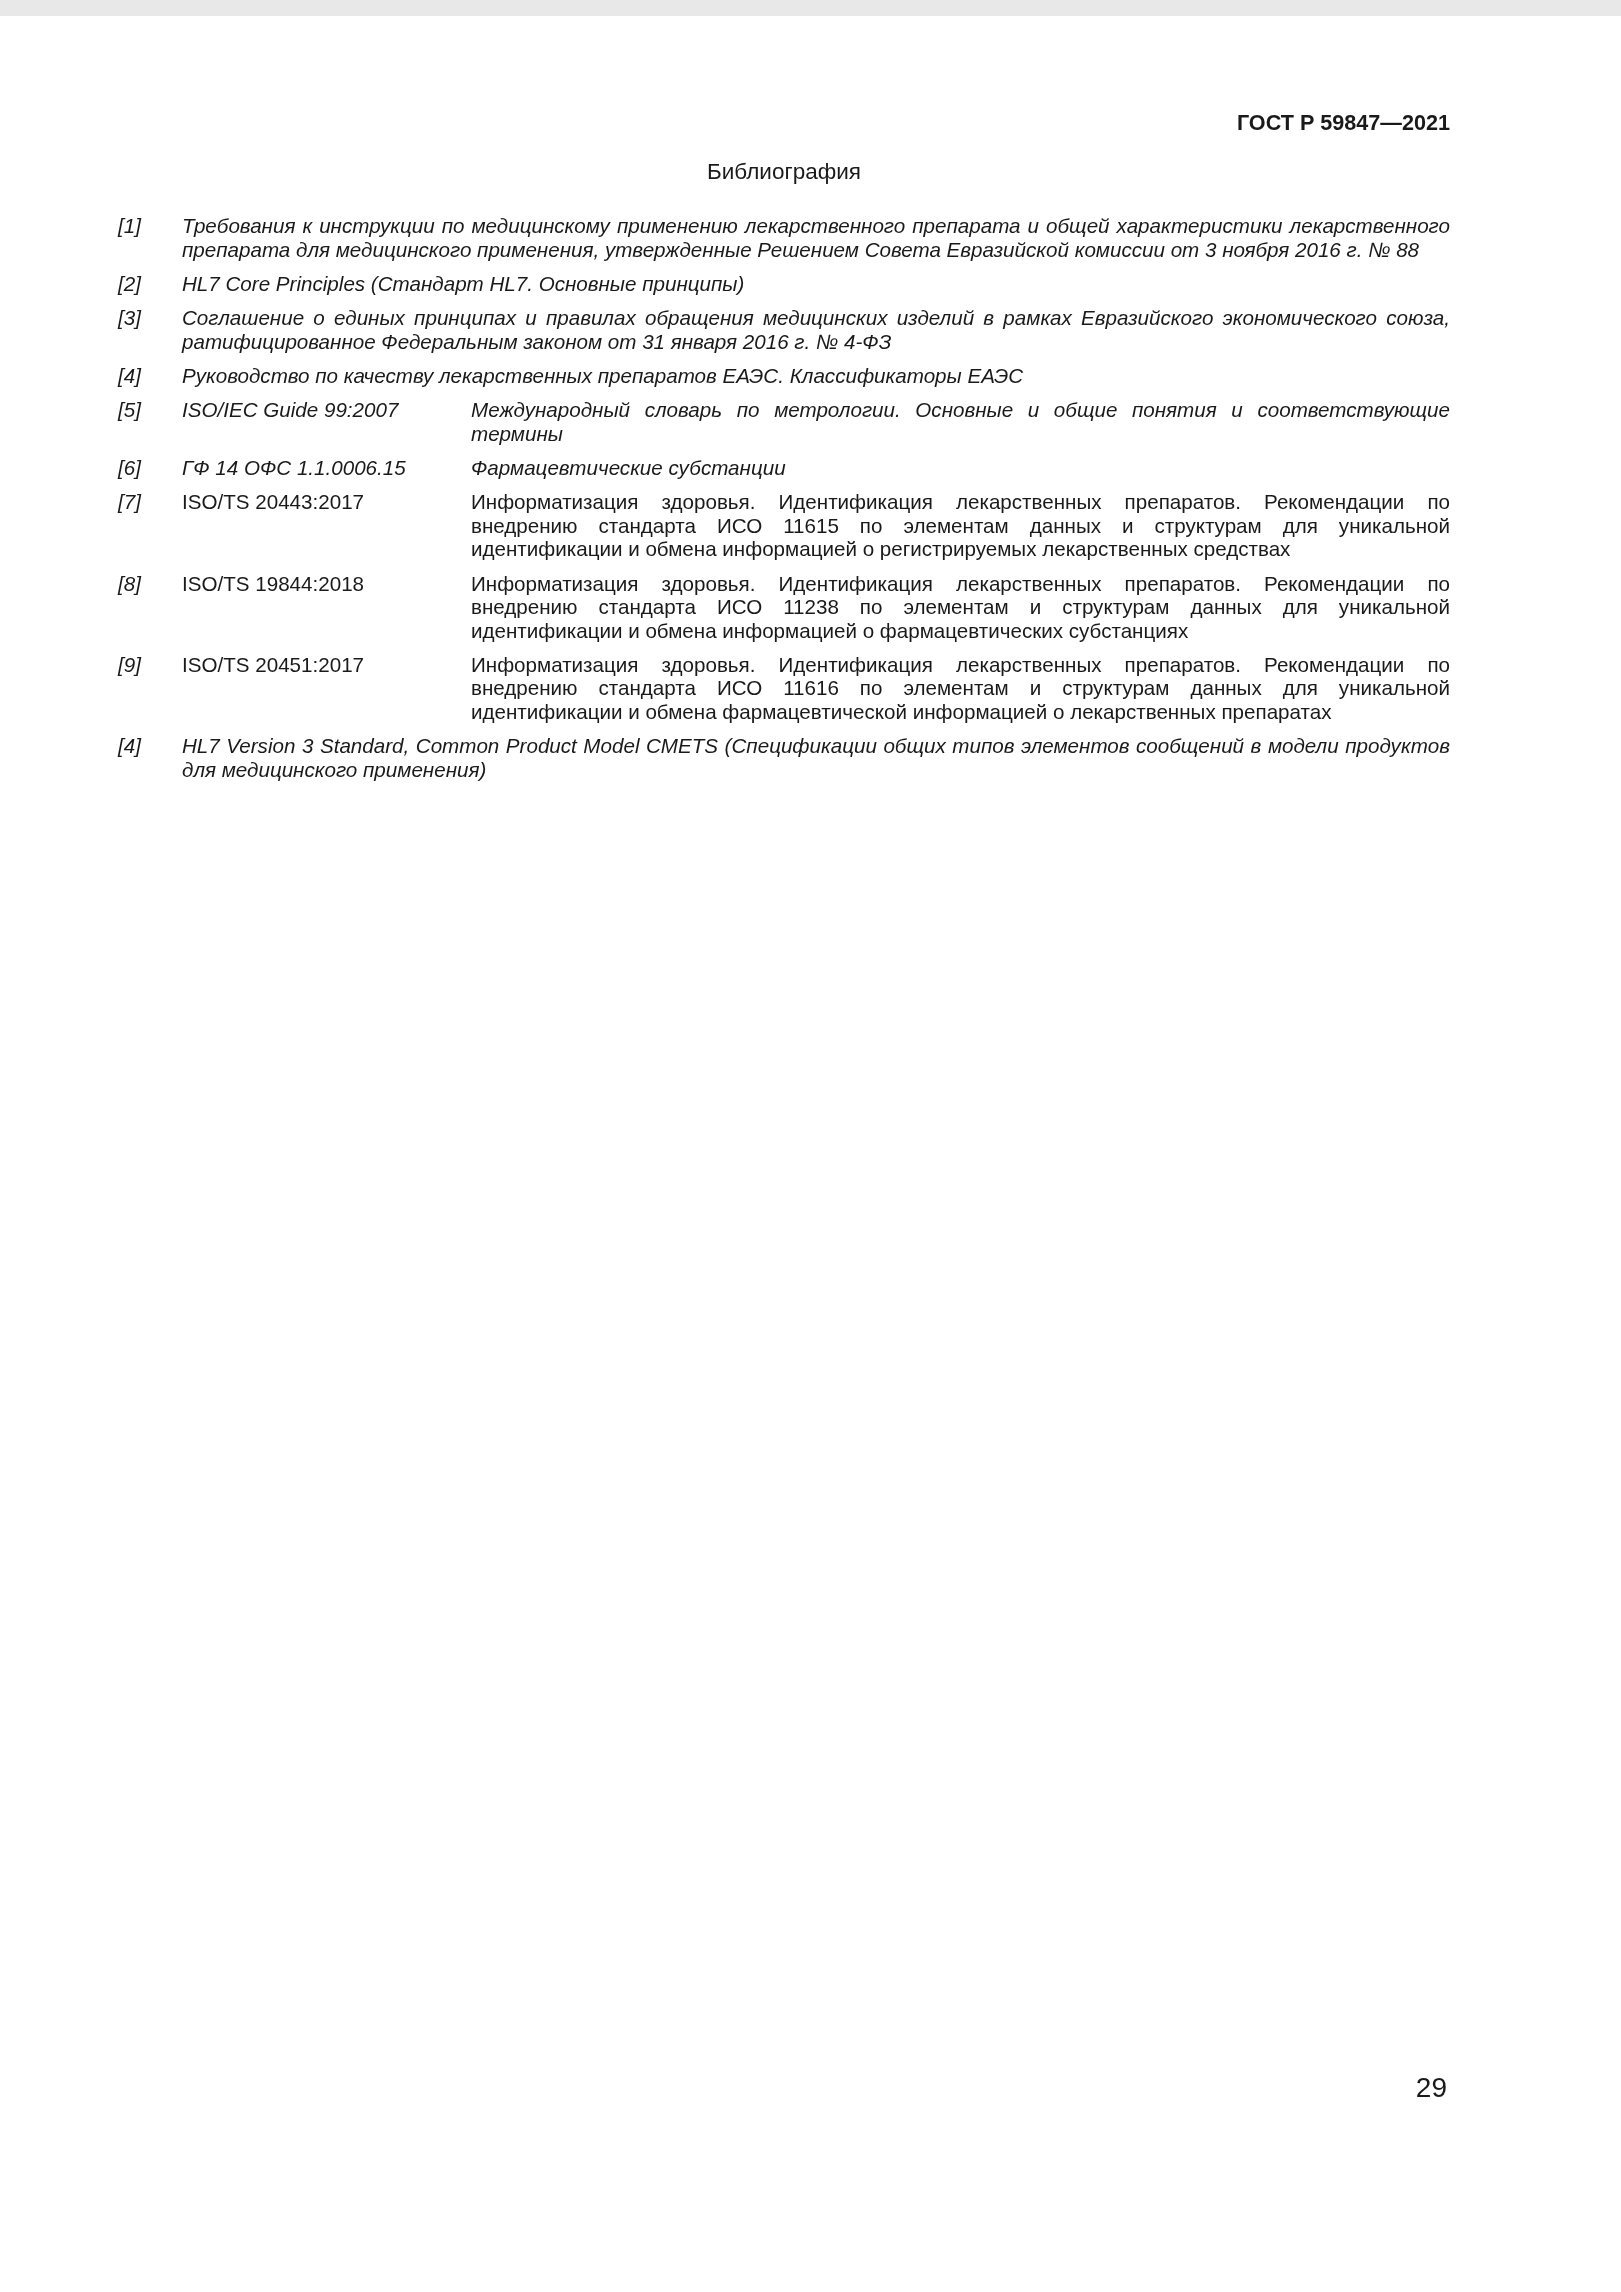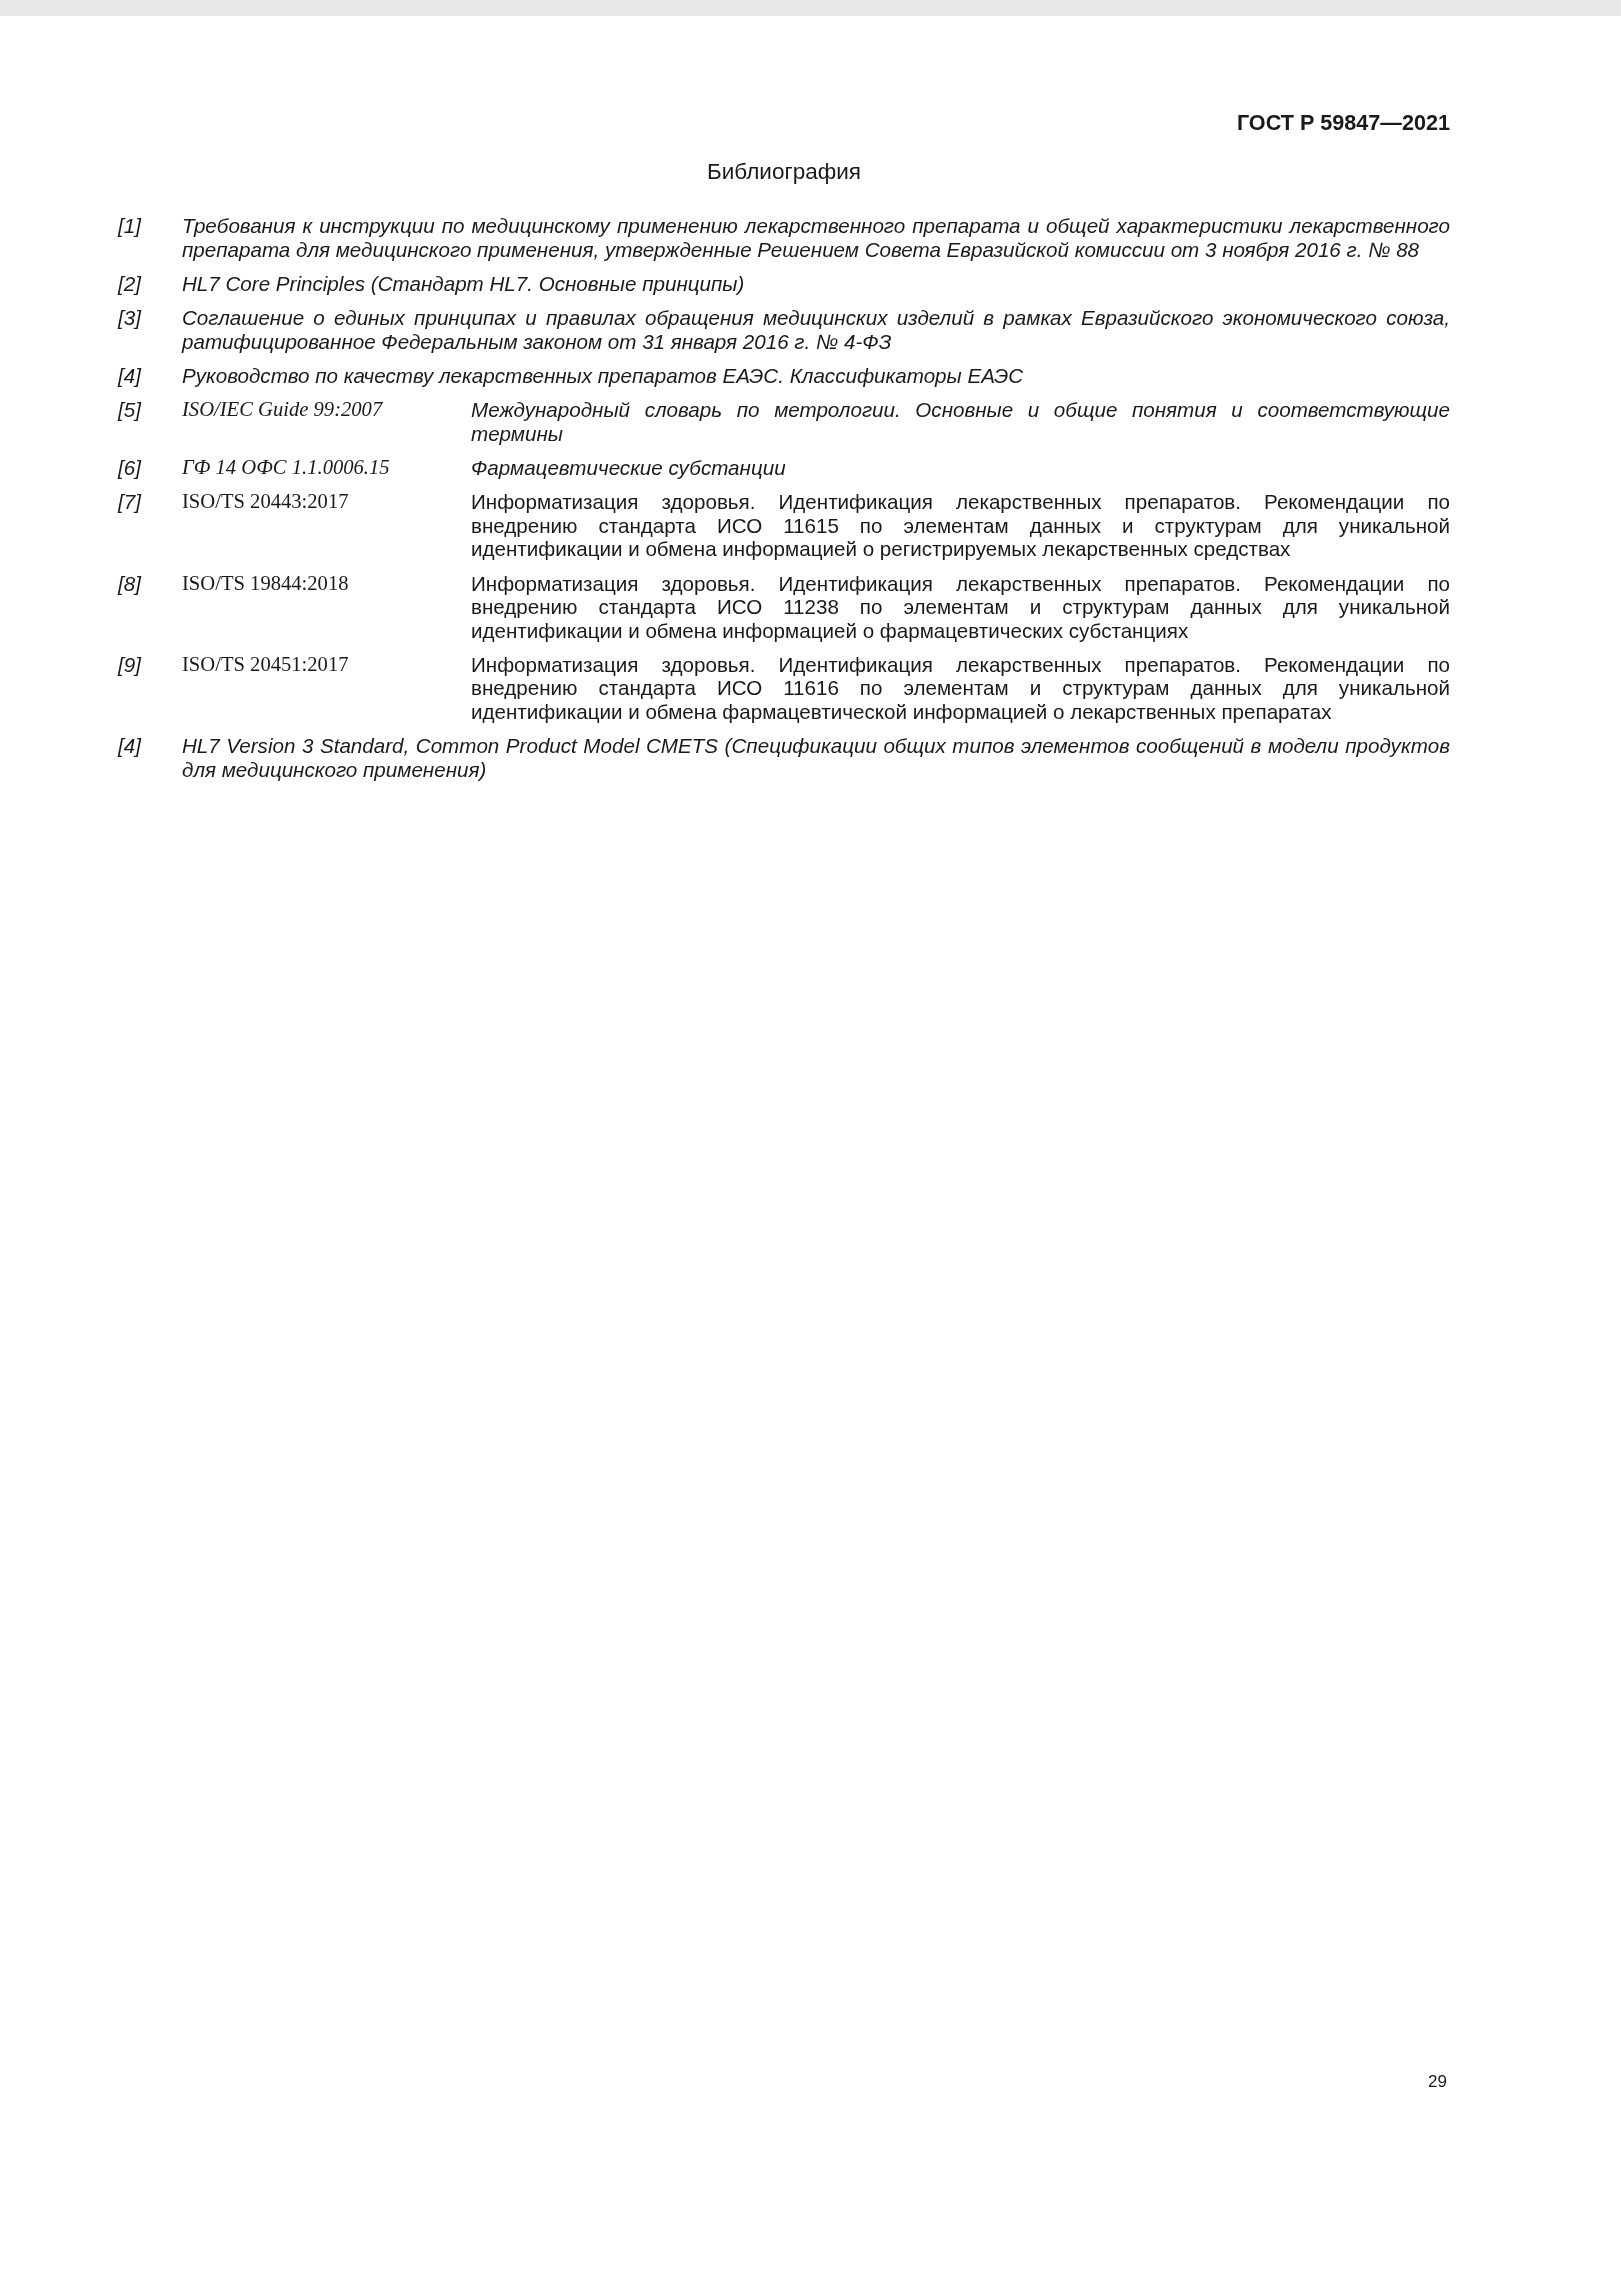--- a/index.html
+++ b/index.html
@@ -49,36 +49,35 @@
     font-size: 20.6px;
     line-height: 23.5px;
   }
   .refnum {
     flex: 0 0 64px;
   }
   .reflabel {
     flex: 0 0 289px;
     padding-right: 11.8px;
     box-sizing: border-box;
-    font-family: Liberation Serif, serif;
   }
   .reftext {
     flex: 1;
     text-align: justify;
   }
   .italic {
     font-style: italic;
   }
   .page-number {
     position: absolute;
     top: 2056px;
     left: 118px;
     right: 174px;
     text-align: right;
-    font-size: 17px;
+    font-size: 28px;
   }
 </style>
 </head>
 <body>
 
 <div class="page">
 
   <div class="doc-header">ГОСТ Р 59847—2021</div>
 
   <h1 class="doc-title">Библиография</h1>

